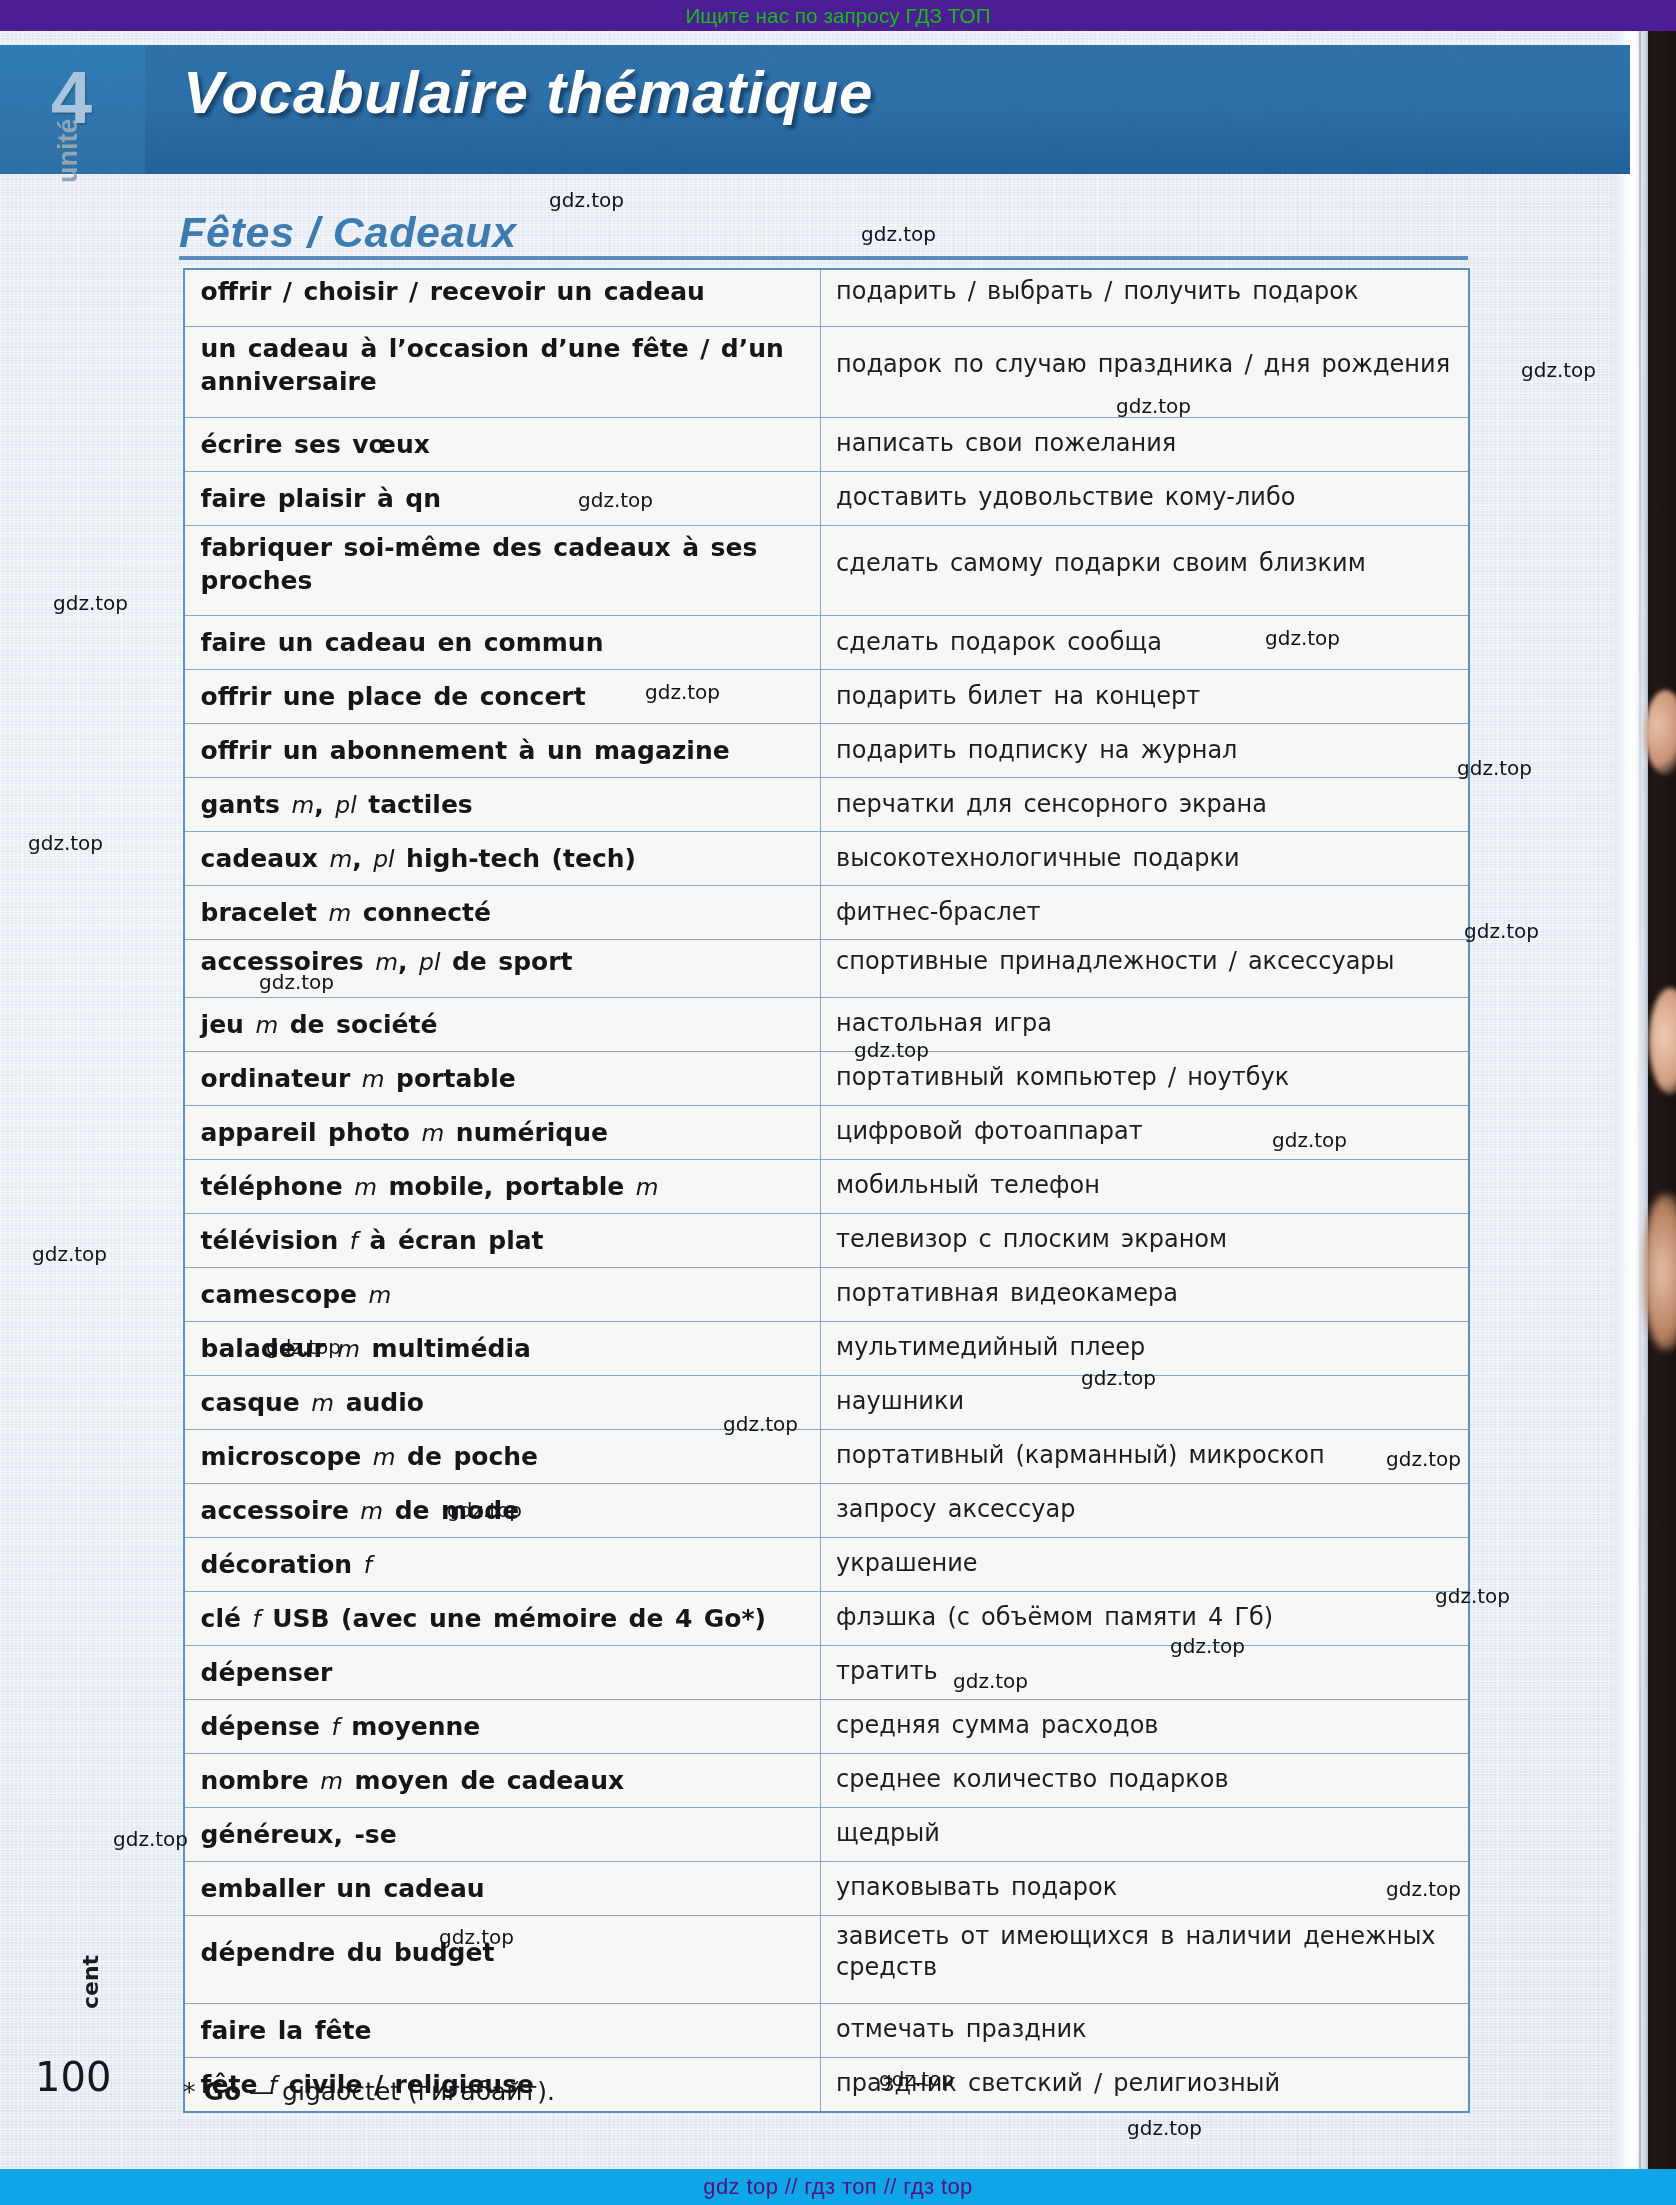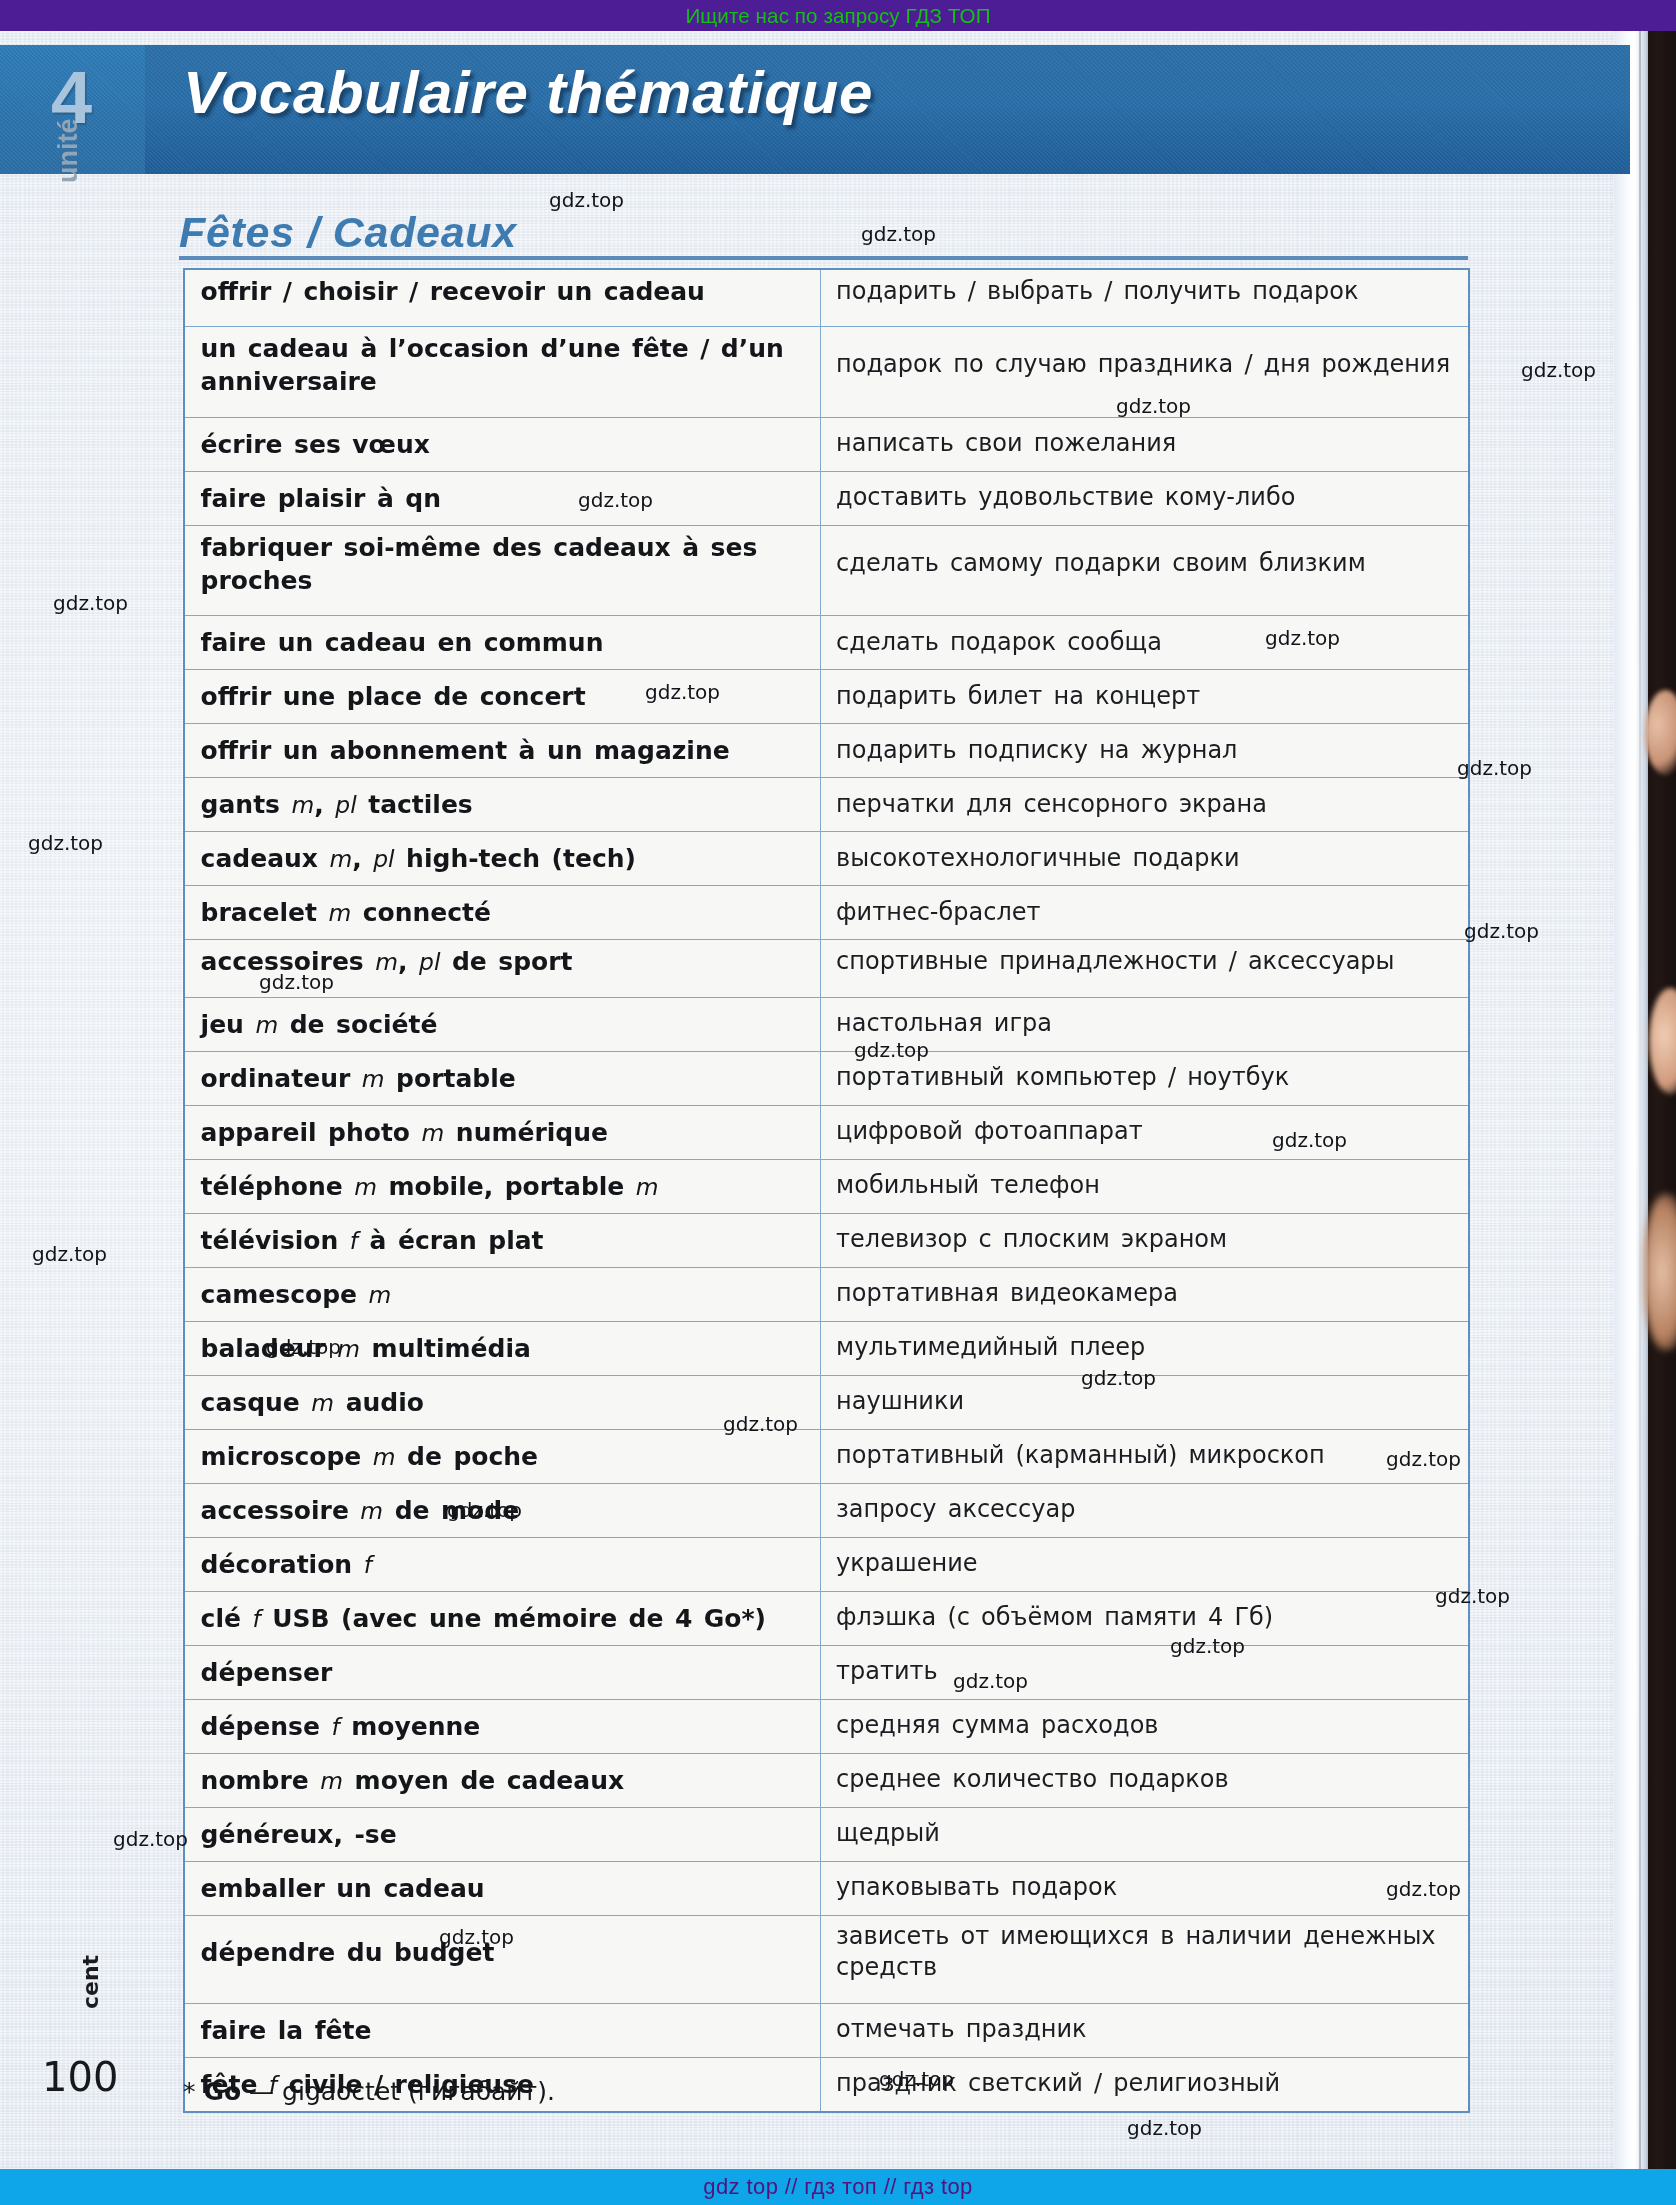--- a/index.html
+++ b/index.html
@@ -195,21 +195,21 @@
   .cent-vert {
     position: absolute; left: 78px; top: 1978px;
     color: #1a1c20;
     font-size: 22px; font-weight: 700;
     transform: rotate(-90deg);
     transform-origin: left top;
     white-space: nowrap;
     font-family: "DejaVu Sans", sans-serif;
   }
   .page-number {
-    position: absolute; left: 42px; top: 2023px;
+    position: absolute; left: 35px; top: 2023px;
     color: #16181c;
     font-size: 40px; font-weight: 400;
     font-family: "DejaVu Sans", sans-serif;
   }
 
   
   .site-footer {
     position: absolute; left: 0; top: 2169px;
     width: 1676px; height: 36px;
     background: #0ea5e9;

